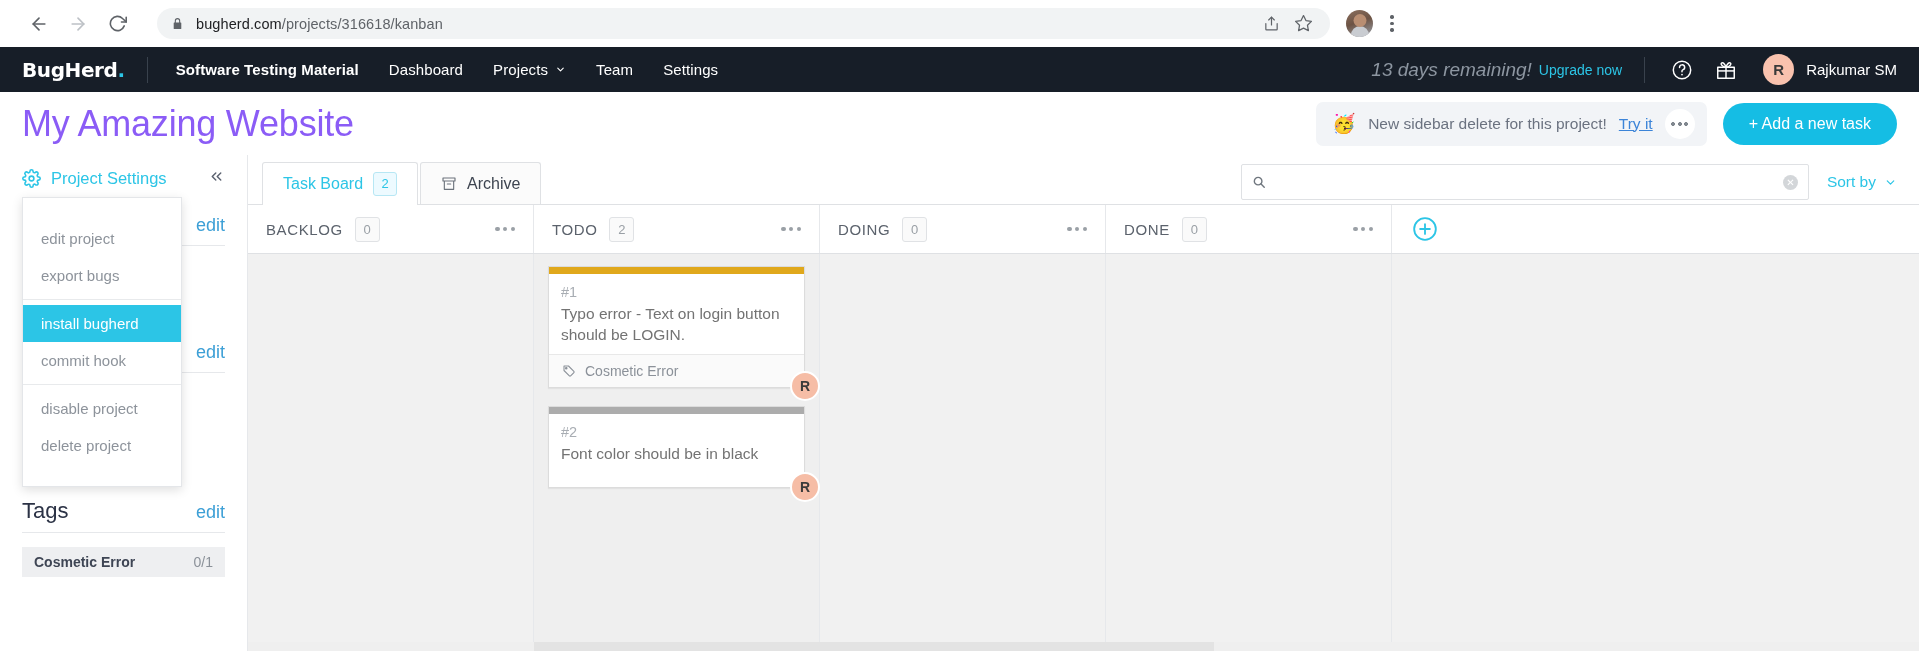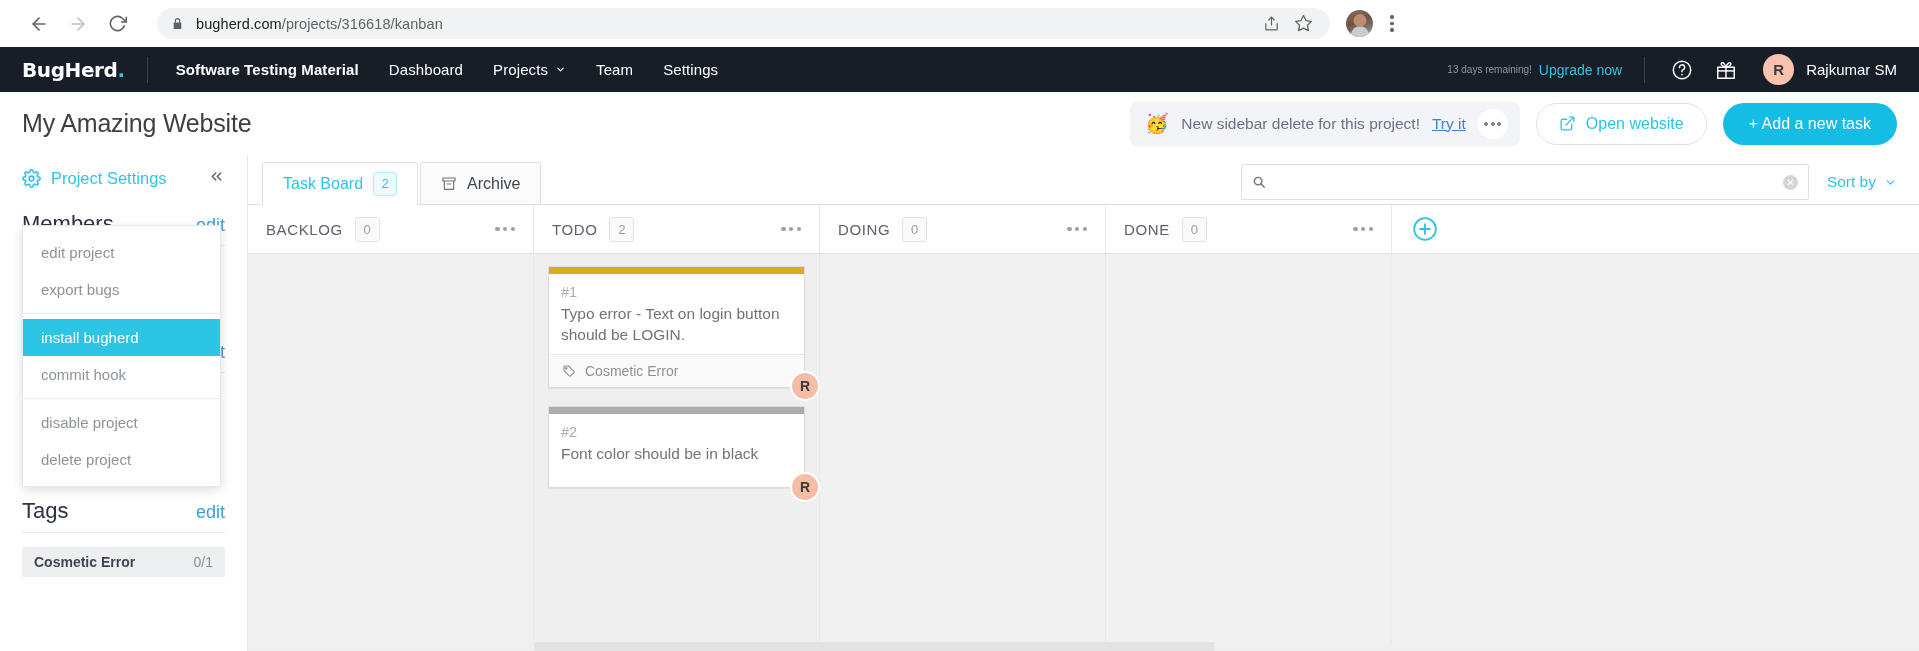--- a/index.html
+++ b/index.html
@@ -91,21 +91,21 @@
   .logo .dot { color: #2cc5e6; }
   .nav-sep { width:1px; height:26px; background:#39424d; }
   .nav-links { display:flex; align-items:center; gap: 30px; margin-left: 28px; }
   .nav-link {
     font-size: 15px; color:#ffffff; letter-spacing:0.1px; white-space:nowrap;
     display:flex; align-items:center; gap:7px;
   }
   .nav-link.bold { font-weight:700; }
   .chev-d { display:inline-block; }
   .nav-right { margin-left:auto; display:flex; align-items:center; gap:0; }
-  .trial-text { font-size:10px; color:#8d96a1; white-space:nowrap;}
+  .trial-text { font-size:19px; color:#8d96a1; white-space:nowrap;font-style:italic;}
   .trial-link { font-size:14px; color:#2cc5e6; margin-left:7px; }
   .nav-divider { width:1px; height:26px; background:#39424d; margin:0 22px; }
   .nav-icon { width:30px; height:30px; display:flex; align-items:center; justify-content:center; color:#fff; }
   .user-chip { display:flex; align-items:center; gap:12px; margin-left:22px; }
   .user-av {
     width:31px; height:31px; border-radius:50%;
     background:#f9c2ae; color:#3a3a3a;
     display:flex; align-items:center; justify-content:center;
     font-size:15px; font-weight:600;
   }
@@ -113,21 +113,21 @@
 
   
   .page-header {
     height: 63px;
     display:flex; align-items:center;
     padding: 0 22px 0 22px;
     background:#fff;
     position: relative;
   }
   .page-title {
-    font-size: 25px; color:#404040; font-weight:400; letter-spacing:-0.2px;
+    font-size: 36px; color:#8b5cf6; font-weight:400; letter-spacing:-0.2px;
   }
   .header-right { margin-left:auto; display:flex; align-items:center; gap:16px;}
   .banner {
     background:#f2f4f7; border-radius:7px; height:44px;
     display:flex; align-items:center; gap:12px; padding: 0 12px 0 16px;
   }
   .banner-emoji { font-size:19px; line-height:1; }
   .banner-text { font-size:15.5px; color:#6b7280; white-space:nowrap; }
   .banner-link { font-size:15.5px; color:#3c84d8; text-decoration:underline; }
   .banner-more {
@@ -179,24 +179,24 @@
   .tag-row {
     display:flex; align-items:center; background:#eeeff1;
     height:30px; padding:0 12px; margin-top:14px;
   }
   .tag-name { font-size:14px; color:#3e4554; font-weight:700; }
   .tag-count { margin-left:auto; font-size:14px; color:#8b9199; }
   .tags-block { position:absolute; left:22px; right:22px; top:343px; }
 
   
   .dropdown {
-    position:absolute; left:22px; top:42px; width:199px;
+    position:absolute; left:22px; top:42px; width:160px;
     background:#fff; border:1px solid #e4e6e9;
     box-shadow: 0 3px 10px rgba(0,0,0,0.13);
-    z-index: 40; padding: 8px 0; margin-top: 28px;
+    z-index: 40; padding: 22px 0;
   }
   .dd-item {
     height:37px; display:flex; align-items:center;
     padding: 0 18px; font-size:15px; color:#8d939b; white-space:nowrap;
   }
   .dd-item.active { background:#2cc5e6; color:#ffffff; }
   .dd-sep { height:1px; background:#e8eaec; margin:5px 0; }
 
   
   .main { flex:1 1 auto; display:flex; flex-direction:column; min-width:0; background:#f1f1f1; }
@@ -399,30 +399,20 @@
   <div class="header-right">
     <div class="banner">
       <span class="banner-emoji">🥳</span>
       <span class="banner-text">New sidebar delete for this project!</span>
       <span class="banner-link">Try it</span>
       <div class="banner-more">
           <span></span>
           <span></span>
           <span></span>
         </div>
-    </div>
-    <div class="btn-outline">
-      <span style="display:flex;align-items:center">
-        <svg width="17" height="17" viewBox="0 0 24 24" fill="none" stroke="currentColor" stroke-width="1.9" stroke-linecap="round" stroke-linejoin="round">
-            <path d="M18 13v6a2 2 0 0 1-2 2H5a2 2 0 0 1-2-2V8a2 2 0 0 1 2-2h6"></path>
-            <polyline points="15 3 21 3 21 9"></polyline>
-            <line x1="10" y1="14" x2="21" y2="3"></line>
-          </svg>
-      </span>
-      <span>Open website</span>
     </div>
     <div class="btn-primary">
       <span>+ Add a new task</span>
     </div>
   </div>
 </div>
 
 <div class="body-wrap">
 
   <div class="sidebar">

